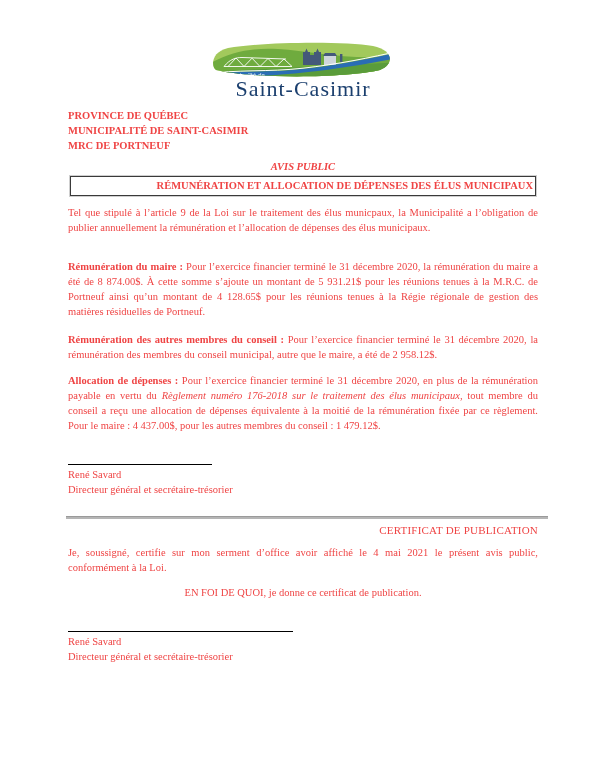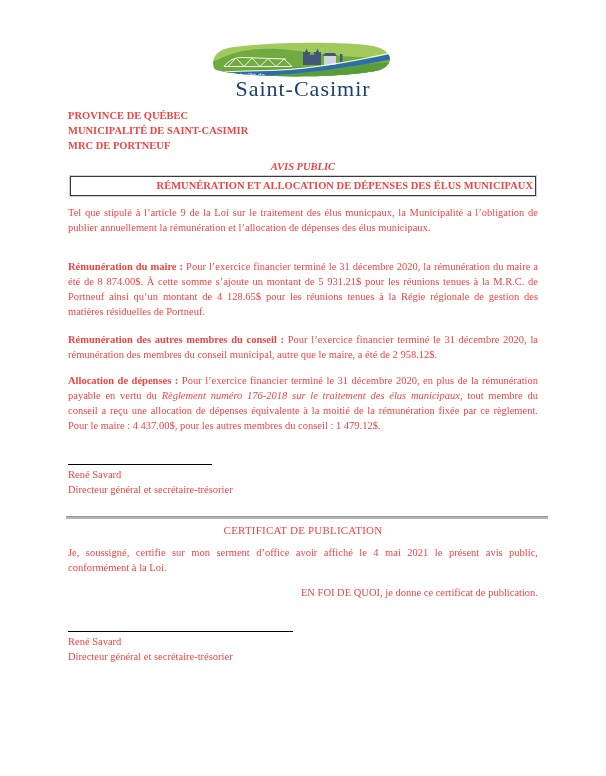--- a/index.html
+++ b/index.html
@@ -34,23 +34,23 @@
   .p5{margin-top:13px;text-align:left;}
   .sig{margin-top:31px;font-size:10.5px;line-height:15px;}
   .sig-line{height:0;border-bottom:1px solid #000;margin-bottom:2px;}
   .sig-line.short{width:144px;}
   .sig-line.long{width:225px;}
   .divider{
     height:3px;background:#b5b5b5;
     width:482px;margin-left:-2px;margin-top:19px;
     border-top:1px solid #9a9a9a;box-sizing:border-box;
   }
-  .cert-heading{margin-top:3px;font-size:11px;line-height:16px;text-align:center;letter-spacing:.2px;}
+  .cert-heading{margin-top:3px;font-size:11px;line-height:16px;text-align:right;letter-spacing:.2px;}
   .p6{margin-top:7px;}
-  .p7{margin-top:10px;text-align:right;}
+  .p7{margin-top:10px;text-align:center;}
   .sig2{margin-top:31px;}
   i{font-style:italic;}
 </style>
 </head>
 <body>
 
 <div class="page">
 
   <div class="logo-wrap">
     <svg width="190" height="58" viewBox="0 0 190 58">

